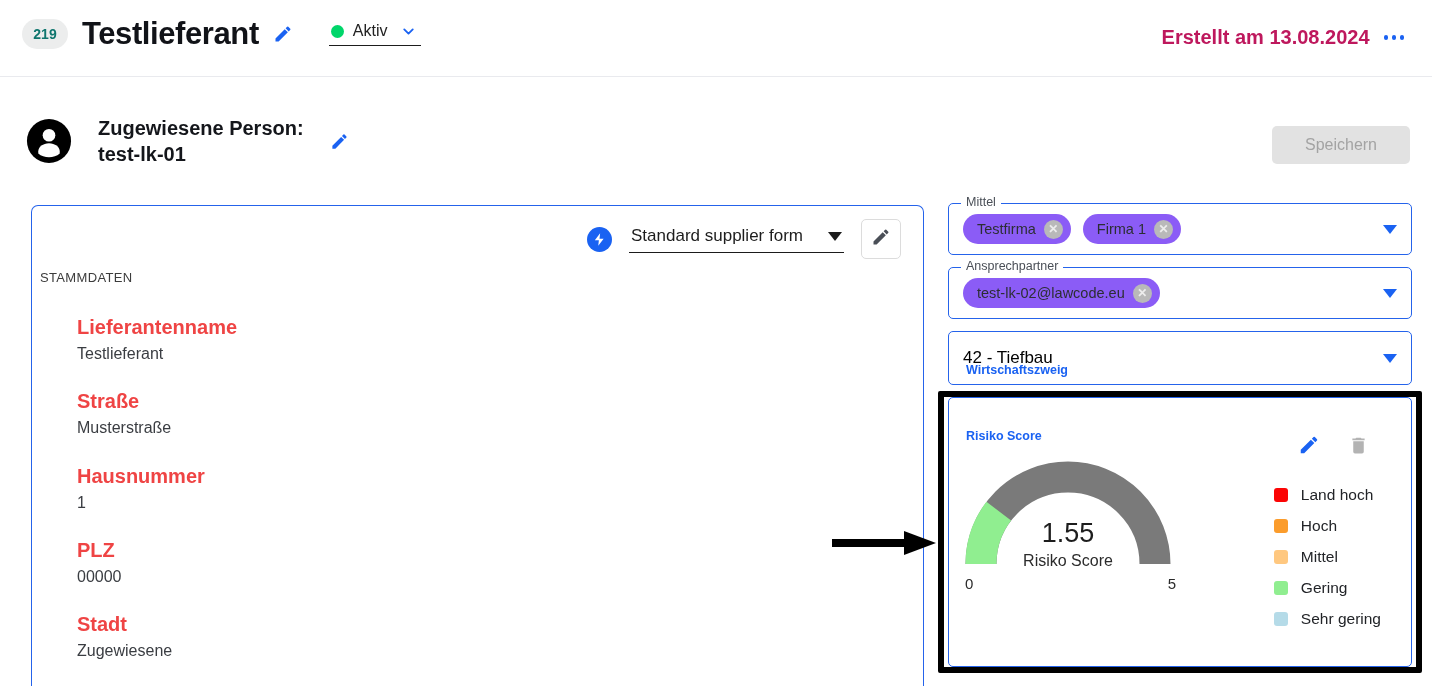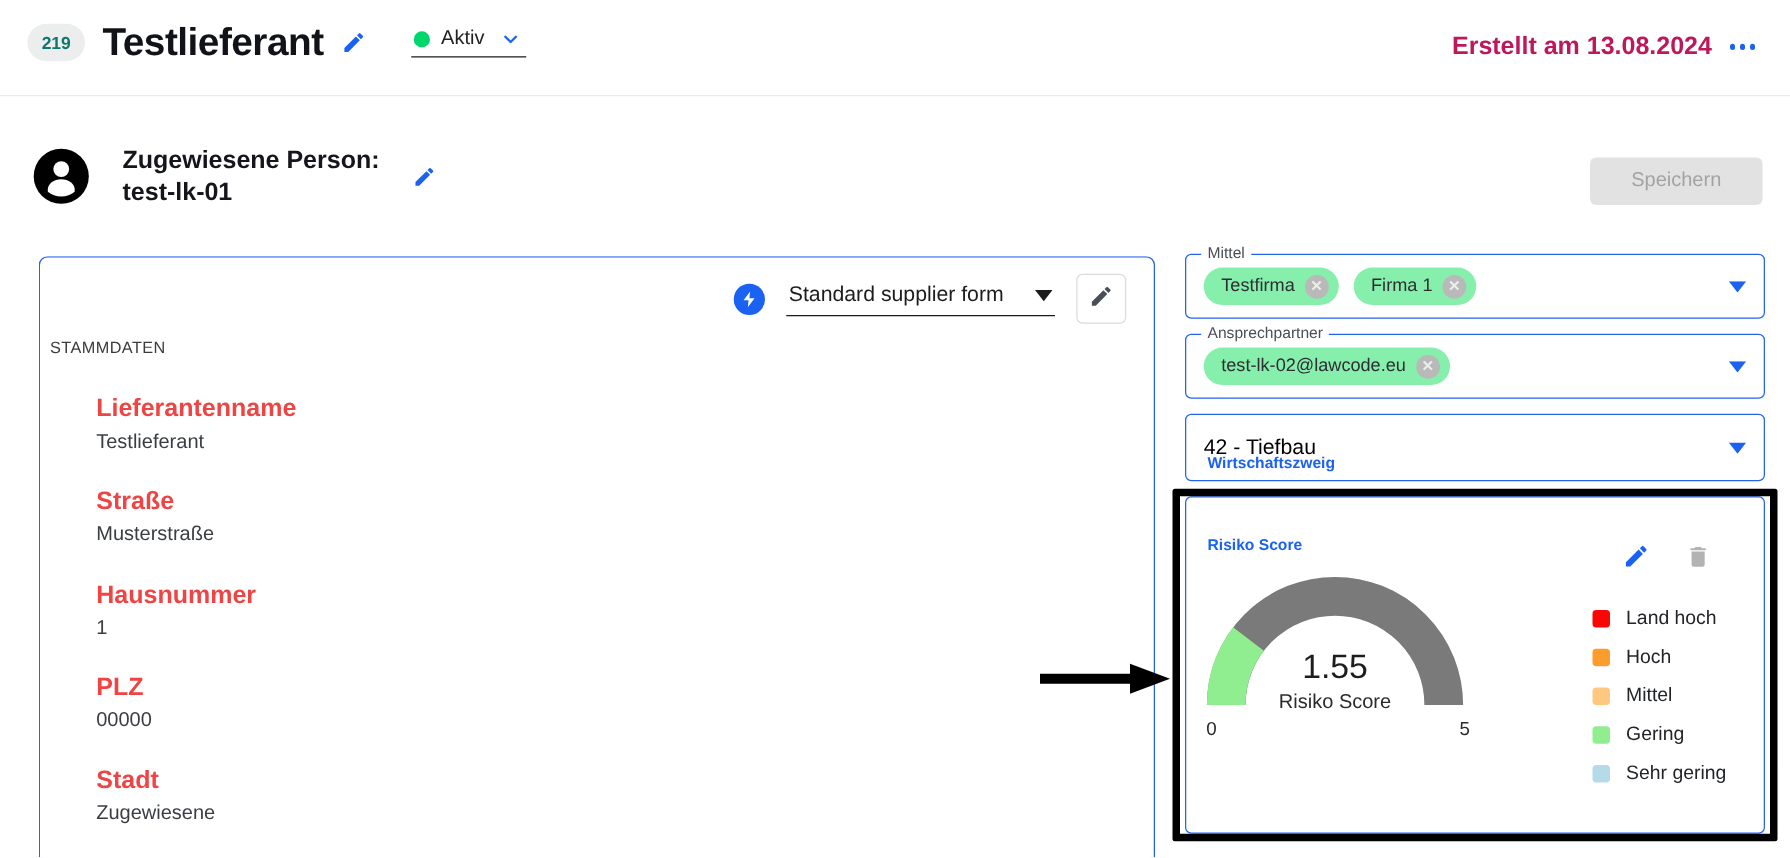--- a/index.html
+++ b/index.html
@@ -125,21 +125,21 @@
   }
   .outlined > .legend-label {
     position: absolute; top: -8px; left: 12px;
     background: #fff; padding: 0 5px;
     font-size: 12.5px; line-height: 1; color: #4a4f57;
   }
   .outlined.focused > .legend-label { color: #1a62f2; font-weight: 700; margin-top: 40px; }
   .ol-body { display: flex; align-items: center; padding: 10px 14px; min-height: 40px; }
   .chips { display: flex; gap: 12px; flex-wrap: wrap; flex: 1; }
   .chip {
-    background: #86efac; border-radius: 16px; height: 30px;
+    background: #8b5cf6; border-radius: 16px; height: 30px;
     display: flex; align-items: center; gap: 8px; padding: 0 8px 0 14px;
     font-size: 14.5px; color: #2c2e33;
   }
   .chip .x {
     width: 19px; height: 19px; border-radius: 50%; background: #b9b9b9;
     display: flex; align-items: center; justify-content: center;
     color: #ededed; font-size: 12px; line-height: 1; cursor: pointer;
     font-weight: 700;
   }
   .sel-value { flex: 1; font-size: 17px; color: #000000; }

